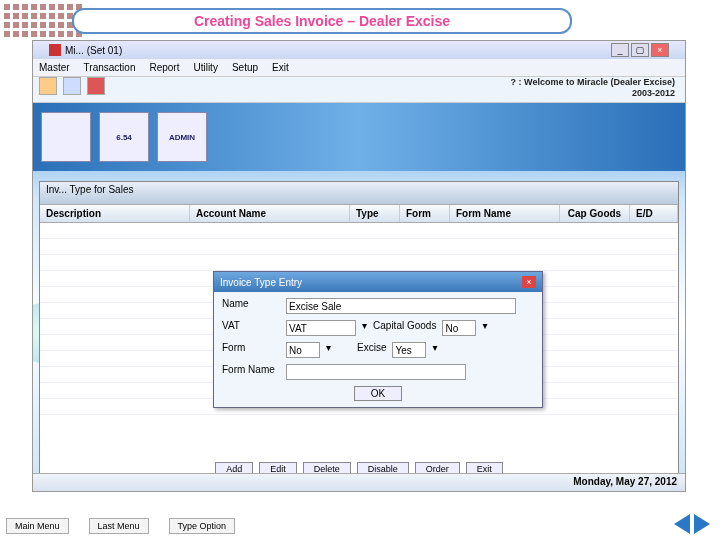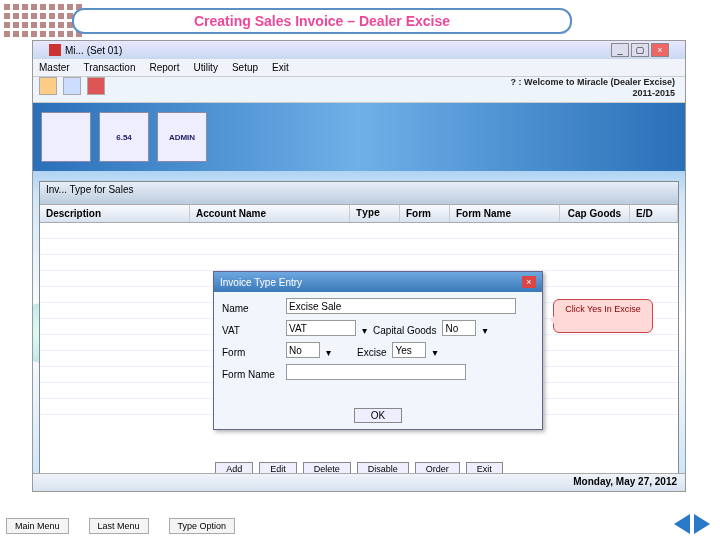--- a/index.html
+++ b/index.html
@@ -19,43 +19,43 @@
   .toolbar { height: 26px; background: #eef4fc; display: flex; padding: 0 6px; gap: 6px; border-bottom: 1px solid #ccc; }
   .toolbar .ticon { width: 18px; height: 18px; background: #fc8; border: 1px solid #aaa; }
   .welcome { margin-left: auto; text-align: right; font-size: 9px; font-weight: bold; color: #222; line-height: 11px; padding-right: 4px; }
   .body-area { flex: 1; position: relative; background: linear-gradient(180deg,#5aa0e0 0%, #cfe6fa 25%, #fff 60%, #cfe6fa 100%); overflow: hidden; }
   .banner { position: absolute; top: 0; left: 0; width: 100%; height: 68px; background: linear-gradient(90deg,#2a6fb8,#6fb0e8,#2a6fb8); display: flex; align-items: center; gap: 8px; padding-left: 8px; }
   .banner .tile { width: 50px; height: 50px; background: #eef; border: 1px solid #88a; font-size: 8px; display: flex; align-items: center; justify-content: center; color: #226; font-weight: bold; }
   .invlist { position: absolute; top: 78px; left: 6px; width: 640px; height: 300px; border: 1px solid #888; background: #fff; }
   .invlist-title { height: 23px; background: linear-gradient(#e8eef8,#bcd); font-size: 10px; padding: 2px 6px; border-bottom: 1px solid #aaa; }
   .invlist-head { height: 18px; background: linear-gradient(#f8fafc,#d8e2f0); display: flex; font-size: 10px; font-weight: bold; border-bottom: 1px solid #aaa; }
   .invlist-head div { padding: 3px 6px; border-right: 1px solid #ccc; }
-  .col-desc { width: 150px; } .col-acc { width: 160px; } .col-type { width: 50px; font-family: Liberation Mono, monospace; } .col-form { width: 50px; } .col-fname { width: 110px; } .col-cap { width: 70px; text-align: center; } .col-ed { flex: 1; }
+  .col-desc { width: 150px; } .col-acc { width: 160px; } .col-type { width: 50px; } .col-form { width: 50px; } .col-fname { width: 110px; } .col-cap { width: 70px; text-align: center; } .col-ed { flex: 1; }
   .invlist-rows { height: 240px; background: #fff; }
   .invlist-rows .row { height: 16px; border-bottom: 1px solid #eef; }
   .invlist-btns { position: absolute; bottom: 4px; left: 0; width: 100%; display: flex; justify-content: center; gap: 6px; }
   .invlist-btns button { font-size: 9px; padding: 1px 10px; background: #eef; border: 1px solid #888; }
   .dialog { position: absolute; top: 168px; left: 180px; width: 330px; background: #f0f6fc; border: 1px solid #668; box-shadow: 2px 2px 4px rgba(0,0,0,.3); }
   .dialog-title { height: 16px; background: linear-gradient(#6fa8e0,#3a78b8); color: #fff; font-size: 10px; padding: 10px 6px; display: flex; align-items: center; }
   .dialog-title .x { margin-left: auto; width: 14px; height: 12px; background: #d44; color: #fff; font-size: 9px; text-align: center; line-height: 12px; }
   .dlg-body { padding: 6px 8px; font-size: 10px; }
-  .dlg-row { display: flex; align-items: flex-end; margin-bottom: 6px; gap: 6px; }
+  .dlg-row { display: flex; align-items: flex-start; margin-bottom: 6px; gap: 6px; }
   .dlg-row label { width: 58px; }
   .dlg-row input[type=text], .dlg-row select { font-size: 10px; border: 1px solid #999; background: #fff; padding: 1px 2px; height: 16px; }
   .callout { position: absolute; top: 196px; left: 520px; width: 100px; height: 34px; background: #ffd8d8; border: 1px solid #c44; border-radius: 6px; font-size: 9px; text-align: center; padding: 4px 2px; color: #800; }
   .callout::after { content: ""; position: absolute; left: -10px; bottom: 6px; border: 6px solid transparent; border-right-color: #ffd8d8; }
   .statusbar { height: 18px; background: linear-gradient(#f0f4fa,#d8e2f0); border-top: 1px solid #aaa; font-size: 10px; font-weight: bold; text-align: right; padding: 2px 8px; }
   .footer { position: absolute; bottom: 6px; left: 6px; display: flex; gap: 20px; }
   .footer button { font-size: 9px; padding: 2px 8px; background: #f4f4f4; border: 1px solid #aaa; }
   .navarrows { position: absolute; bottom: 6px; right: 10px; display: flex; gap: 4px; }
   .navarrows div { width: 0; height: 0; border-top: 10px solid transparent; border-bottom: 10px solid transparent; }
   .navarrows .prev { border-right: 16px solid #2a78c8; }
   .navarrows .next { border-left: 16px solid #2a78c8; }
   .dlg-ok { display: flex; justify-content: center; margin-top: 4px; }
-  .dlg-ok button { font-size: 10px; padding: 1px 16px; background: #eef; border: 1px solid #888; margin-top: 22px; }
+  .dlg-ok button { font-size: 10px; padding: 1px 16px; background: #eef; border: 1px solid #888; }
   .side-deco { position: absolute; left: -20px; top: 200px; width: 60px; height: 60px; background: radial-gradient(#cfe,#8cd); border-radius: 50%; opacity: .6; }
 </style>
 </head>
 <body>
 
 <div class="dots">
   <span></span>
     <span></span>
     <span></span>
     <span></span>
@@ -116,21 +116,21 @@
     <span>Setup</span>
     <span>Exit</span>
   </div>
 
   <div class="toolbar">
     <div class="ticon" style="background:#fc8"></div>
     <div class="ticon" style="background:#cdf"></div>
     <div class="ticon" style="background:#d55"></div>
     <div class="welcome">
       <div>? : Welcome to Miracle (Dealer Excise)</div>
-      <div>2011-2015</div>
+      <div>2003-2012</div>
     </div>
   </div>
 
   <div class="body-area">
     <div class="banner">
       <div class="tile"></div>
       <div class="tile">6.54</div>
       <div class="tile">ADMIN</div>
     </div>
     <div class="side-deco"></div>
@@ -199,23 +199,20 @@
         <div class="dlg-row">
           <label>Form Name</label>
           <input type="text" style="width: 180px;" value="">
         </div>
         <div class="dlg-ok">
           <button>OK</button>
         </div>
       </div>
     </div>
 
-    <div class="callout">
-      <span>Click Yes In Excise</span>
-    </div>
   </div>
 
   <div class="statusbar">
     <span>Monday, May 27, 2012</span>
   </div>
 </div>
 
 <div class="footer">
   <button>Main Menu</button>
   <button>Last Menu</button>

